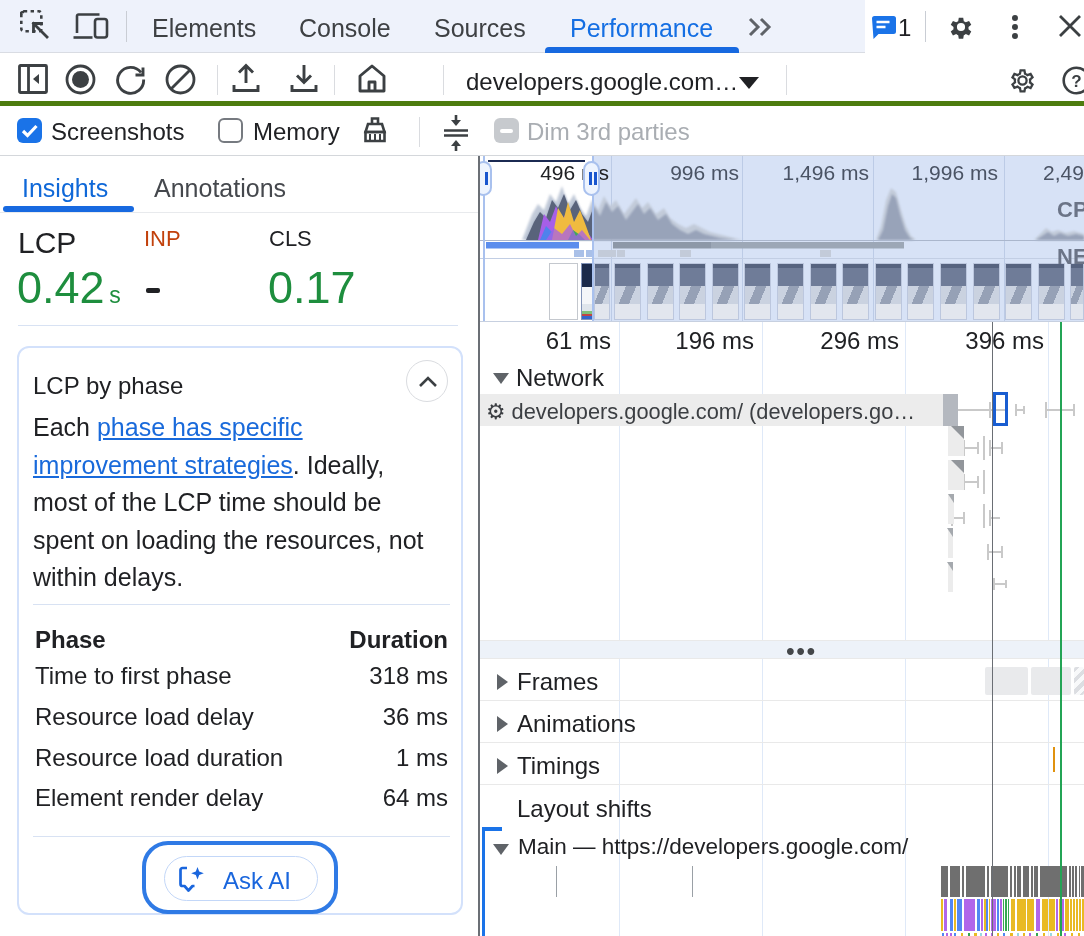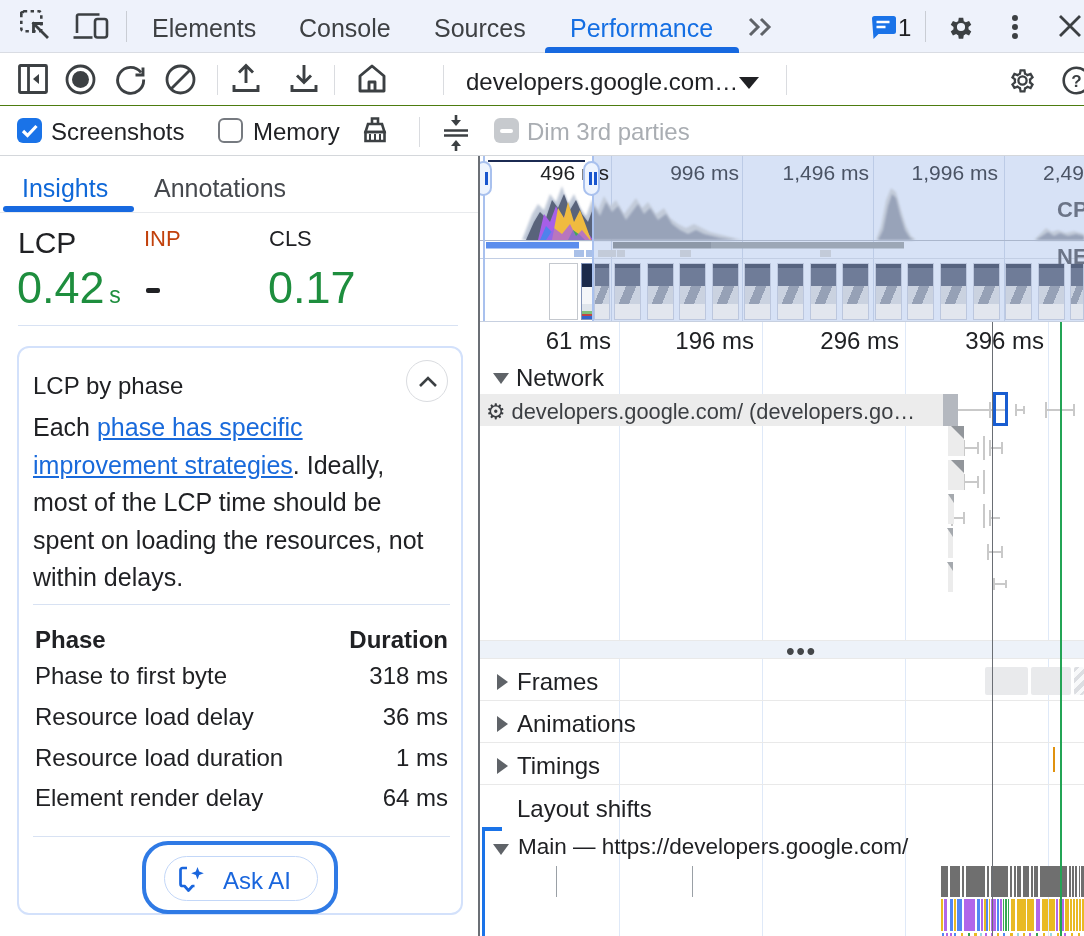--- a/index.html
+++ b/index.html
@@ -1,26 +1,26 @@
 <!DOCTYPE html>
 <html><head>
 <meta charset="utf-8">
 <style>
 * { margin:0; padding:0; box-sizing:border-box; }
 html,body { width:1084px; height:936px; overflow:hidden; background:#fff;
   font-family:"Liberation Sans", sans-serif; }
 .abs { position:absolute; }
 #stage { position:relative; width:1084px; height:936px; }
 
-#tabstrip { left:0; top:0; width:1084px; height:53px; background:#eef2fb;
+#tabstrip { left:0; top:0; width:865px; height:53px; background:#eef2fb;
   border-bottom:1px solid #d9dce3; }
 .tab { top:14px; font-size:25px; color:#3e4144; }
 .sep-v { width:1px; background:#c9cdd4; }
 
-#row2 { left:0; top:53px; width:1084px; height:53px; background:#fff; border-bottom:1px solid #4d7c0f;}
+#row2 { left:0; top:53px; width:1084px; height:53px; background:#fff; border-bottom:5px solid #4d7c0f;}
 #row3 { left:0; top:106px; width:1084px; height:50px; background:#fff; border-bottom:1px solid #d4d7db;}
 .lbl { font-size:24px; color:#202124; }
 
 #sidebar { left:0; top:156px; width:478px; height:780px; background:#fff; }
 #divider { left:478px; top:156px; width:2px; height:780px; background:#6b6f75; }
 
 #main { left:480px; top:156px; width:604px; height:780px; background:#fff; overflow:hidden;}
 .ogrid { top:0; width:1px; height:165px; background:#bccbe6; }
 .orul { top:5px; font-size:21px; color:#4a5364; text-align:right; }
 .tgrid { top:166px; width:1px; height:614px; background:#dfe9f8; }
@@ -206,21 +206,21 @@
     <div class="abs" style="left:406px;top:204px;width:42px;height:42px;border:1px solid #dadce0;border-radius:50%;background:#fff">
       <svg width="42" height="42" viewBox="0 0 42 42">
           <path d="M13 25 L21 17 L29 25" stroke="#3c4043" stroke-width="2.6" fill="none"></path>
         </svg>
     </div>
     <div class="abs" style="left:33px;top:253px;width:406px;font-size:25px;line-height:37.5px;color:#202124">Each <span style="color:#196adb;text-decoration:underline">phase has specific improvement strategies</span>. Ideally, most of the LCP time should be spent on loading the resources, not within delays.</div>
     <div class="abs" style="left:33px;top:448px;width:417px;height:1px;background:#d8e2f3"></div>
 
     <div class="abs" style="left:35px;top:470px;font-size:24px;color:#202124;font-weight:700">Phase</div>
     <div class="abs" style="left:33px;top:470px;width:415px;text-align:right;font-size:24px;color:#202124;font-weight:700">Duration</div>
-    <div class="abs" style="left:35px;top:506px;font-size:24px;color:#202124">Phase to first byte</div>
+    <div class="abs" style="left:35px;top:506px;font-size:24px;color:#202124">Time to first phase</div>
     <div class="abs" style="left:33px;top:506px;width:415px;text-align:right;font-size:24px;color:#202124">318&nbsp;ms</div>
     <div class="abs" style="left:35px;top:547px;font-size:24px;color:#202124">Resource load delay</div>
     <div class="abs" style="left:33px;top:547px;width:415px;text-align:right;font-size:24px;color:#202124">36&nbsp;ms</div>
     <div class="abs" style="left:35px;top:588px;font-size:24px;color:#202124">Resource load duration</div>
     <div class="abs" style="left:33px;top:588px;width:415px;text-align:right;font-size:24px;color:#202124">1&nbsp;ms</div>
     <div class="abs" style="left:35px;top:628px;font-size:24px;color:#202124">Element render delay</div>
     <div class="abs" style="left:33px;top:628px;width:415px;text-align:right;font-size:24px;color:#202124">64&nbsp;ms</div>
     <div class="abs" style="left:33px;top:680px;width:417px;height:1px;background:#d8e2f3"></div>
 
     <div class="abs" style="left:142px;top:685px;width:196px;height:73px;border:4px solid #2f7ae5;border-radius:26px"></div>

